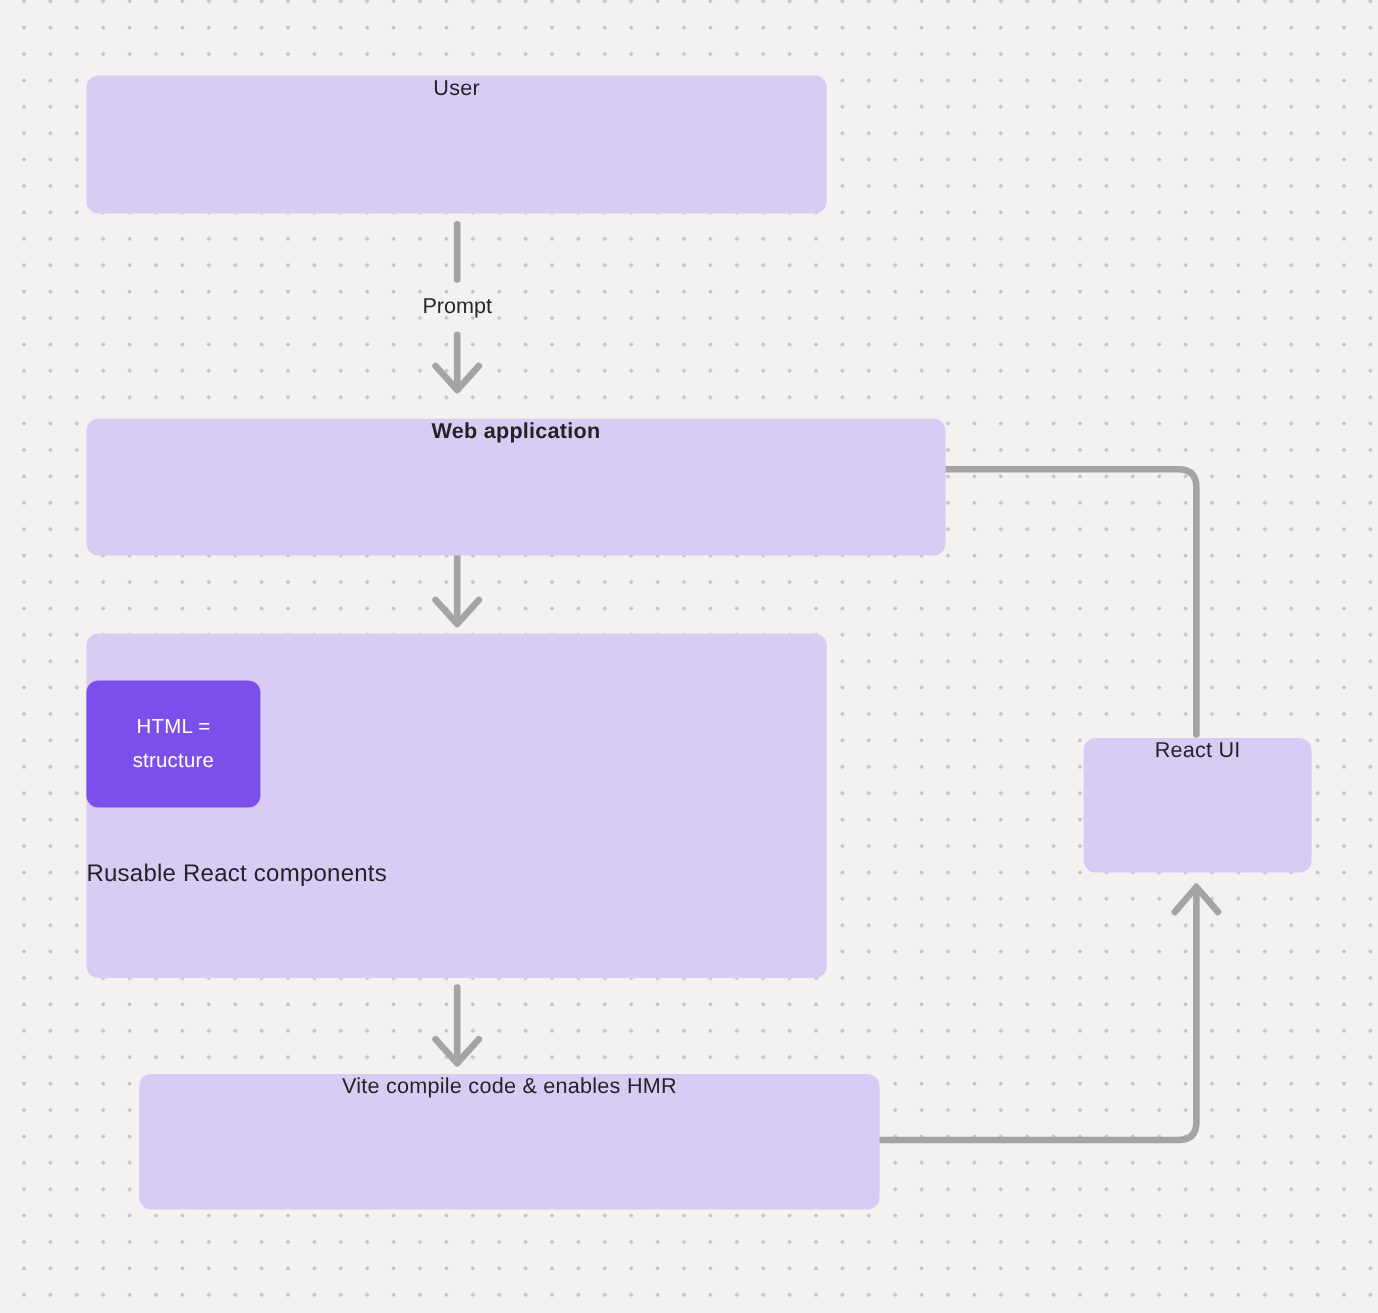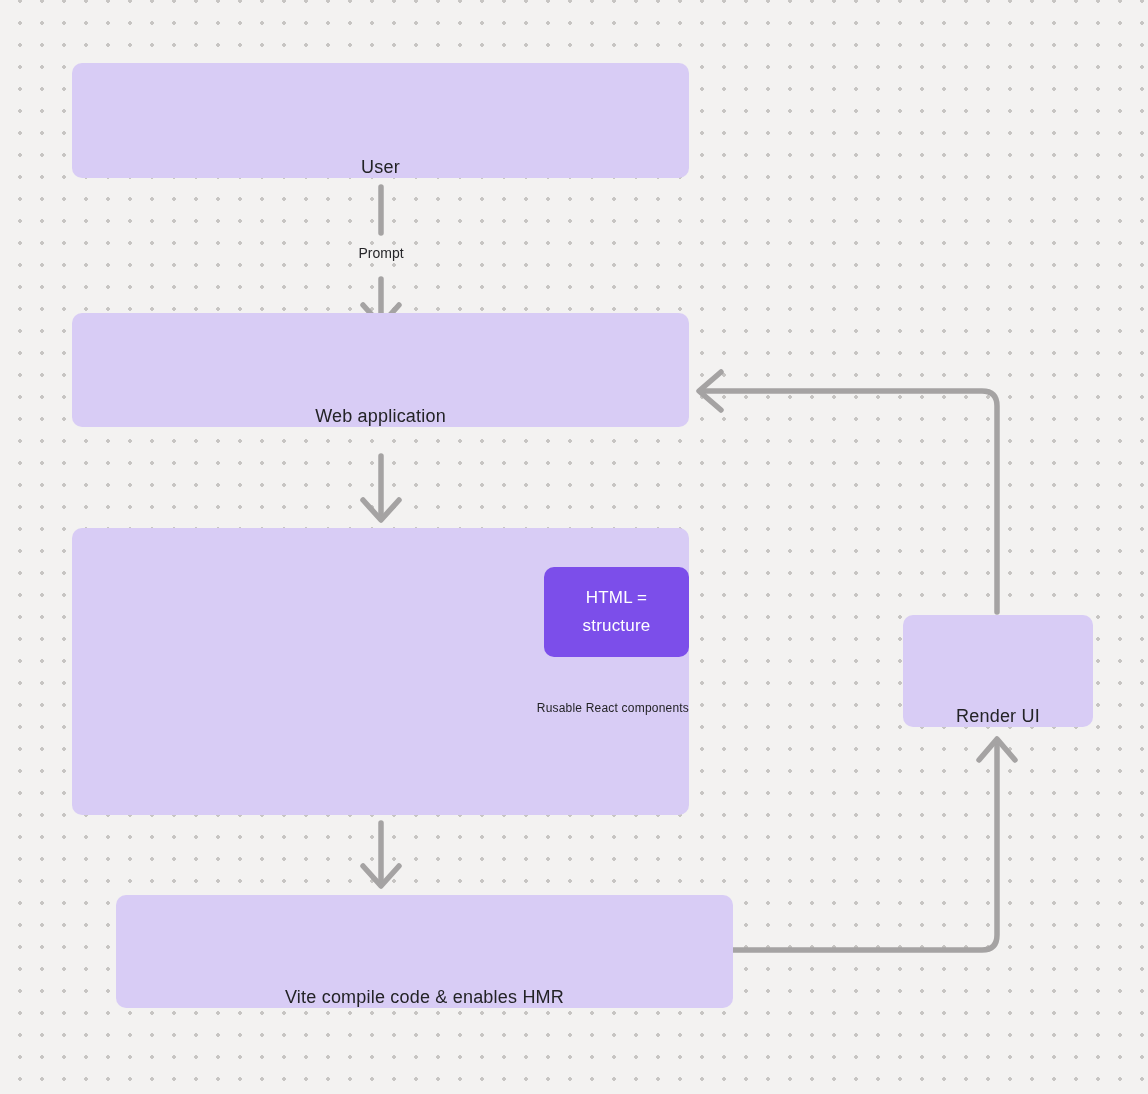--- a/index.html
+++ b/index.html
@@ -26,69 +26,69 @@
     stroke-width:5.5;
     fill:none;
     stroke-linecap:round;
     stroke-linejoin:round;
   }
   .node{
     position:absolute;
     background:#d8ccf5;
     border-radius:10px;
     display:flex;
-    align-items:flex-end;
+    align-items:flex-start;
     justify-content:center;
     color:#232326;
     font-size:18px;
     letter-spacing:.2px;
     box-sizing:border-box;
   }
   .node-user{left:72px;top:63px;width:617px;height:115px;}
-  .node-web{left:72px;top:313px;width:617px;height:114px;}
+  .node-web{left:72px;top:349px;width:716px;height:114px;font-weight:bold;}
   .node-group{
     left:72px;top:528px;width:617px;height:287px;
     flex-direction:column;
     justify-content:flex-start;
     padding-top:39px;
   }
   .node-vite{left:72px;top:895px;width:617px;height:113px;margin-left:44px;}
   .node-render{left:903px;top:615px;width:190px;height:112px;}
   .chip-row{
     display:flex;
     gap:25px;
     justify-content:center;
     align-items:stretch;
   }
   .chip{
-    width:145px;height:90px;
+    width:145px;height:106px;
     background:#7c4eea;
     border-radius:10px;
     color:#ffffff;
     display:flex;
     align-items:center;
     justify-content:center;
     text-align:center;
     font-size:17px;
     font-weight:500;
     line-height:28px;
     padding:0 10px;
     box-sizing:border-box;
   }
   .group-caption{
     margin-top:44px;
-    font-size:12px;
+    font-size:20px;
     color:#232326;
     text-align:center;
   }
   .edge-label{
     position:absolute;
     left:331px;top:245px;width:100px;
     text-align:center;
-    font-size:14px;
+    font-size:18px;
     color:#262629;
   }
 </style>
 </head>
 <body>
 
 <div class="canvas">
 
   <svg class="connectors" viewBox="0 0 1148 1094" xmlns="http://www.w3.org/2000/svg">
 
@@ -127,16 +127,16 @@
       </div>
     </div>
     <div class="group-caption">Rusable React components</div>
   </div>
 
   <div class="node node-vite">
     <span>Vite compile code &amp; enables HMR</span>
   </div>
 
   <div class="node node-render">
-    <span>Render UI</span>
+    <span>React UI</span>
   </div>
 
 </div>
 
 </body></html>

